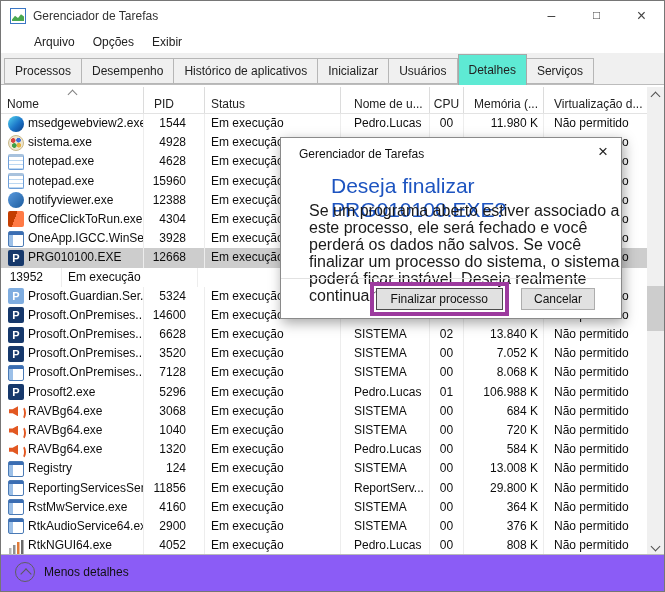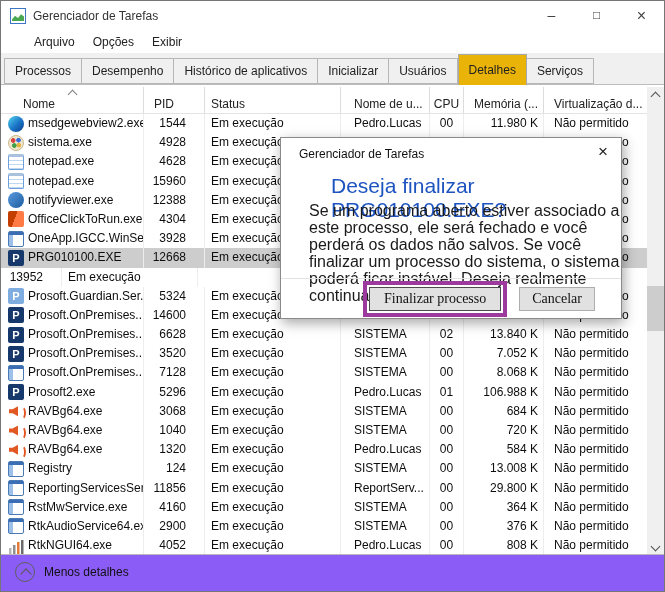--- a/index.html
+++ b/index.html
@@ -18,29 +18,29 @@
   
   .menubar{position:absolute;left:12px;top:30px;right:0;height:22px;display:flex;padding-left:12px;}
   .menu-item{padding:0 9px;line-height:22px;font-size:12px;color:#222;}
 
   
   .tabstrip{position:absolute;left:0;top:52px;right:0;height:32px;background:#f0f0f0;border-bottom:1px solid #bcbcbc;
     box-sizing:border-box;display:flex;align-items:flex-end;padding-left:3px;}
   .tab{height:26px;line-height:25px;padding:0 10px;background:#f0f0f0;border:1px solid #b6b6b6;border-left:none;
     box-sizing:border-box;font-size:12px;color:#222;white-space:nowrap;}
   .tab:first-child{border-left:1px solid #b6b6b6;}
-  .tab.active{height:31px;line-height:30px;background:#eab308;border:1px solid #a8a8a8;border-bottom:none;margin-bottom:-1px;z-index:3;}
+  .tab.active{height:31px;line-height:30px;background:#5eead4;border:1px solid #a8a8a8;border-bottom:none;margin-bottom:-1px;z-index:3;}
 
   
   .thead{position:absolute;left:0;top:86px;width:648px;height:27px;display:flex;background:#fff;
     border-bottom:1px solid #e3e3e3;box-sizing:border-box;}
   .hc{box-sizing:border-box;border-right:1px solid #dcdcdc;padding-top:10px;font-size:12px;color:#222;
     overflow:hidden;white-space:nowrap;position:relative;}
   .c0{width:143px;} .c1{width:61px;} .c2{width:136px;} .c3{width:89px;} .c4{width:34px;} .c5{width:80px;} .c6{width:105px;}
-  .hc.c0{padding-left:22px;} .hc.c1{padding-left:10px;} .hc.c2{padding-left:6px;} .hc.c3{padding-left:13px;}
+  .hc.c0{padding-left:6px;} .hc.c1{padding-left:10px;} .hc.c2{padding-left:6px;} .hc.c3{padding-left:13px;}
   .hc.c4{text-align:center;} .hc.c5{padding-left:10px;} .hc.c6{padding-left:10px;}
   .sort{position:absolute;left:68px;top:4px;width:6px;height:6px;border-left:1px solid #808080;border-top:1px solid #808080;transform:rotate(45deg);}
 
   .tbody{position:absolute;left:0;top:113px;width:648px;height:442px;overflow:hidden;background:#fff;}
   .row{display:flex;height:19.2px;line-height:19.2px;position:relative;}
   .row.selected{background:#cdcdcd;}
   .c{box-sizing:border-box;border-right:1px solid #ededed;overflow:hidden;white-space:nowrap;font-size:12px;color:#0d0d0d;}
   .c.c0{padding-left:27px;position:relative;}
   .c.c1{text-align:right;padding-right:18px;}
   .c.c2{padding-left:6px;}
@@ -96,21 +96,21 @@
   
   .dialog{position:absolute;left:279px;top:136px;width:342px;height:182px;background:#fff;border:1px solid #8a8a8a;
     box-shadow:2px 4px 12px rgba(0,0,0,.35);z-index:10;box-sizing:border-box;}
   .dlg-title{position:absolute;left:18px;top:9px;font-size:12px;color:#111;}
   .dlg-close{position:absolute;right:13px;top:4px;font-size:17px;color:#222;line-height:20px;}
   .dlg-heading{position:absolute;left:18px;top:36px;font-size:21px;color:#1d54c0;margin-left:32px;}
   .dlg-body{position:absolute;left:28px;top:64px;width:312px;font-size:16px;line-height:17px;color:#1a1a1a;}
   .dlg-sep{position:absolute;left:0;right:0;top:140px;border-top:1px solid #e2e2e2;}
   .dlg-footer{position:absolute;left:0;right:0;top:141px;bottom:0;display:flex;justify-content:flex-end;align-items:center;gap:12px;padding-right:26px;}
   .purple-box{border:4px solid #9c3a9e;padding:2px;display:inline-block;}
-  .btn{background:#e1e1e1;border:1px solid #adadad;font-size:14px;font-family:Liberation Serif, serif;color:#111;}
+  .btn{background:#e1e1e1;border:1px solid #adadad;font-size:12px;font-family:Liberation Sans, sans-serif;color:#111;}
   .btn-confirm{padding:3px 14px;border-color:#4d4d4d;}
   .btn-cancel{padding:3px 12px;min-width:64px;box-sizing:border-box;}
 
   
   .footerbar{position:absolute;left:0;right:0;bottom:0;height:36px;background:#8b5cf6;border-top:1px solid #b9b9b9;}
   .less-details{position:absolute;left:14px;top:7px;display:flex;align-items:center;gap:9px;}
   .circle{width:20px;height:20px;border:1px solid #5f5f5f;border-radius:50%;box-sizing:border-box;position:relative;}
   .circle-chev{position:absolute;left:5.5px;top:7px;width:7px;height:7px;border-left:1.4px solid #595959;border-top:1.4px solid #595959;transform:rotate(45deg);}
   .less-label{font-size:12px;color:#111;}
   .end-task-btn{position:absolute;right:8px;top:3px;padding:4px 11px;background:#e1e1e1;border:1px solid #adadad;font-size:12px;font-family:inherit;color:#111;margin-top:48px;}

